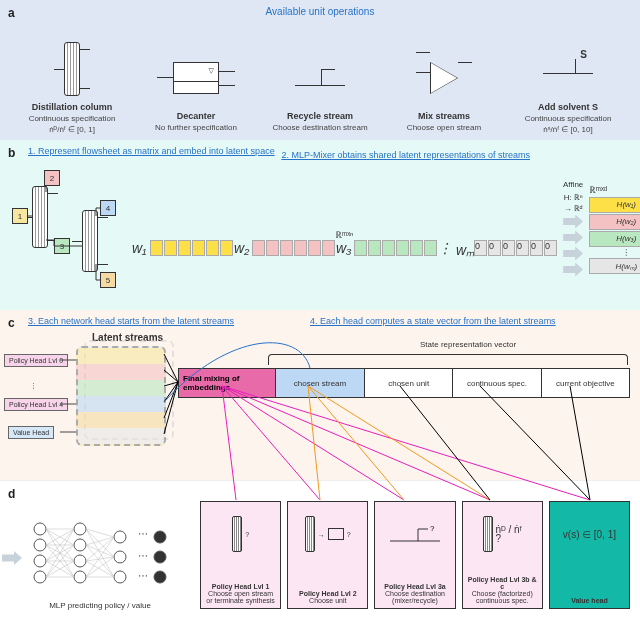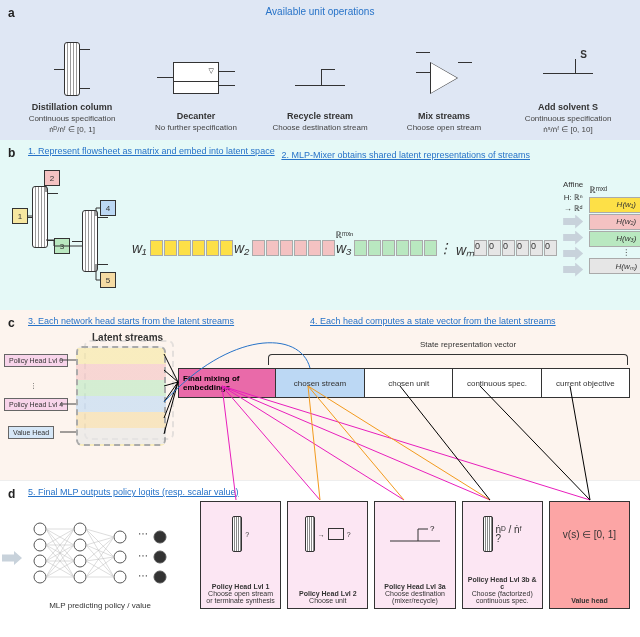--- a/index.html
+++ b/index.html
@@ -218,21 +218,21 @@
 .mlp { position:absolute; left:20px; top:36px; width:160px; }
 .mlp svg { width:160px; height:80px; }
 .mlp .sub { text-align:center; font-size:8px; margin-top:2px;}
 .heads-row { position:absolute; left:200px; right:10px; top:20px; display:flex; gap:6px; }
 .headbox {
   border:1px solid #333; flex:1; height:108px; box-sizing:border-box; padding:4px;
   display:flex; flex-direction:column; justify-content:space-between; align-items:center;
   font-size:7px; text-align:center;
 }
 .headbox.policy { background:#fce6f3; }
-.headbox.value { background:#fca5a5; }
+.headbox.value { background:#14b8a6; }
 .headbox .diag { height:56px; display:flex; align-items:center; justify-content:center; }
 .headbox .ht { font-weight:bold; }
 .tiny-col {
   width:8px; height:34px; border:1px solid #333; border-radius:2px;
   background: repeating-linear-gradient(90deg,#fff,#fff 1px,#888 1px,#888 2px);
 }
 svg.conn { position:absolute; pointer-events:none; }
 </style>
 </head>
 <body>
@@ -437,21 +437,20 @@
     <path d="M164 92 L178 72" stroke="#000" fill="none"></path>
     <path d="M164 108 L178 72" stroke="#000" fill="none"></path>
     <path d="M164 124 L178 72" stroke="#000" fill="none"></path>
 
     <path d="M164 92 C230 20, 300 20, 310 58" stroke="#2773c8" fill="none"></path>
   </svg>
 </div>
 
 <div class="panel panel-d">
   <div class="label">d</div>
-  <div class="caption cap1">5. Final MLP outputs policy logits (resp. scalar value)</div>
   <div class="mlp">
     <div class="bigarrow" style="position:absolute;left:-18px;top:34px;"></div>
     <svg viewBox="0 0 160 80">
       <g fill="#fff" stroke="#555">
 
         <circle cx="20" cy="12" r="6"></circle>
           <circle cx="20" cy="28" r="6"></circle>
           <circle cx="20" cy="44" r="6"></circle>
           <circle cx="20" cy="60" r="6"></circle>
 

